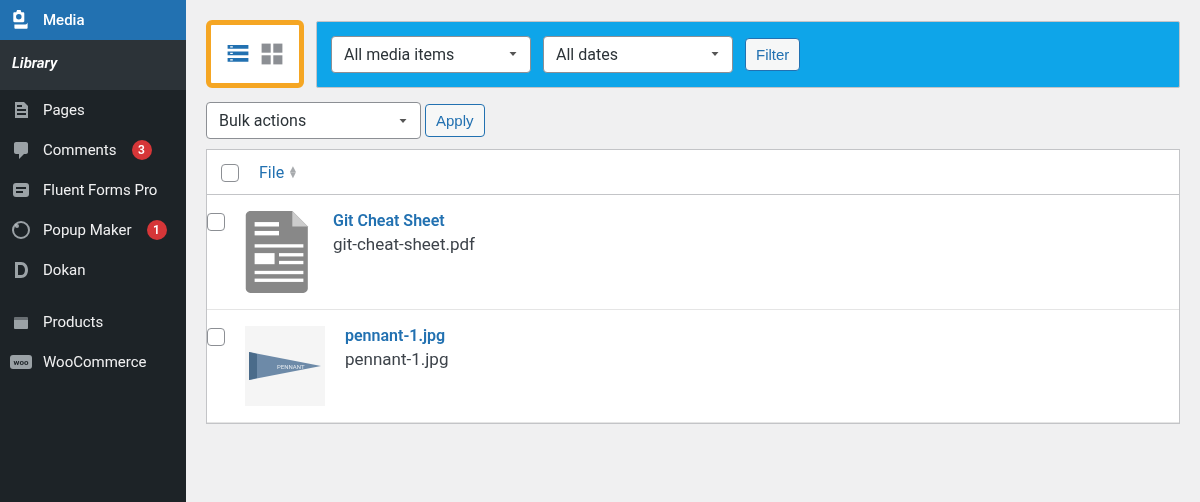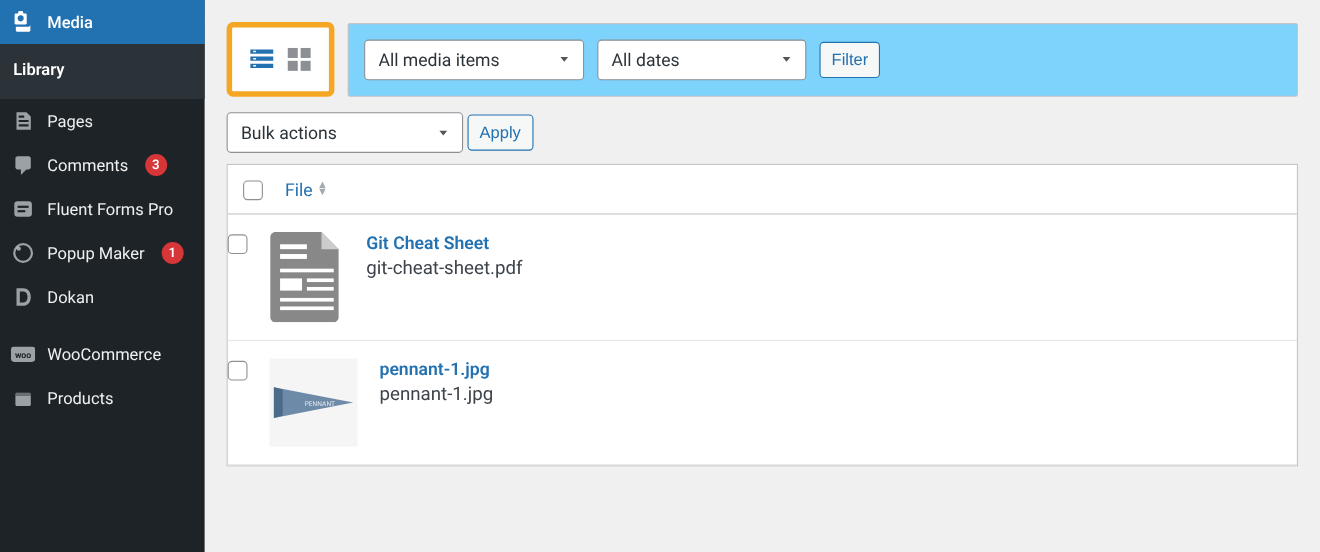--- a/index.html
+++ b/index.html
@@ -4,37 +4,37 @@
 <style>
   * { box-sizing: border-box; margin: 0; padding: 0; }
   body { font-family: -apple-system, BlinkMacSystemFont, "Segoe UI", Roboto, sans-serif; font-size: 14px; background: #f0f0f1; width: 1200px; height: 502px; overflow: hidden; display: flex; }
   
   
   .sidebar { width: 186px; background: #1d2327; color: #f0f0f1; flex-shrink: 0; }
   .menu-item { display: flex; align-items: center; padding: 9px 10px; gap: 11px; color: #f0f0f1; font-size: 15px; cursor: pointer; }
   .menu-item.current { background: #2271b1; color: #fff; font-weight: 500; position: relative; }
   .menu-item.current::after { content: ''; position: absolute; right: -10px; top: 50%; transform: translateY(-50%); border: 10px solid transparent; border-right-color: #f0f0f1; }
   .submenu { background: #2c3338; padding: 6px 0 10px; }
-  .submenu-item { padding: 8px 12px; font-size: 15px; color: rgba(240,246,252,.7); cursor: pointer; }
+  .submenu-item { padding: 8px 12px; font-size: 15px; color: rgba(240,246,252,.7); cursor: pointer; font-style: italic; }
   .submenu-item.current { color: #fff; font-weight: 600; }
   .menu-icon { width: 22px; height: 22px; display: flex; align-items: center; justify-content: center; color: rgba(240,246,252,.6); flex-shrink: 0; }
   .menu-item.current .menu-icon { color: #fff; }
   .badge { background: #d63638; color: #fff; border-radius: 10px; min-width: 20px; height: 20px; font-size: 12px; display: inline-flex; align-items: center; justify-content: center; padding: 0 6px; margin-left: 4px; font-weight: 600; }
   .menu-sep { height: 12px; }
   
   
   .main { flex: 1; padding: 20px; }
   
   .toolbar-row { display: flex; align-items: center; gap: 12px; margin-bottom: 14px; }
   .view-switch { display: flex; border: 5px solid #f5a623; border-radius: 6px; padding: 16px 14px; gap: 8px; background:#fff; }
   .view-btn { width: 26px; height: 26px; display: flex; align-items: center; justify-content: center; cursor: pointer; }
   .view-btn svg.inactive { fill: #8c8f94; }
   .view-btn svg.active { fill: #2271b1; }
   
-  .filter-bar { flex: 1; display: flex; align-items: center; gap: 12px; background: #7dd3fc; border: 1px solid #c3c4c7; padding: 14px 14px; border-radius: 2px; }
+  .filter-bar { flex: 1; display: flex; align-items: center; gap: 12px; background: #0ea5e9; border: 1px solid #c3c4c7; padding: 14px 14px; border-radius: 2px; }
   
   .select { border: 1px solid #8c8f94; border-radius: 4px; background: #fff; padding: 8px 32px 8px 12px; font-size: 16px; color: #2c3338; position: relative; cursor: pointer; display: flex; align-items: center; }
   .select .chev { position: absolute; right: 10px; pointer-events: none; }
   .btn { border: 1px solid #2271b1; color: #2271b1; background: #f6f7f7; border-radius: 4px; padding: 7px 10px; font-size: 15px; cursor: pointer; }
   
   .bulk-row { display: flex; align-items: center; gap: 4px; margin-bottom: 10px; }
   
   
   .table-wrap { background: #fff; border: 1px solid #c3c4c7; }
   .thead { display: flex; align-items: center; padding: 12px 14px; border-bottom: 1px solid #c3c4c7; gap: 18px; }
@@ -119,36 +119,36 @@
           <path fill="currentColor" d="M4 2h6c4 0 7 3 7 8s-3 8-7 8H4V2zm3 3v10h3c2.5 0 4-2 4-5s-1.5-5-4-5H7z"></path>
         </svg>
     </span>
     <span>Dokan</span>
   </div>
 
   <div class="menu-sep"></div>
 
   <div class="menu-item">
     <span class="menu-icon">
+      <svg width="20" height="20" viewBox="0 0 20 20">
+          <rect x="3" y="5" width="14" height="12" rx="1" fill="currentColor"></rect>
+          <rect x="3" y="5" width="14" height="3" fill="#1d2327" opacity=".4"></rect>
+        </svg>
+    </span>
+    <span>Products</span>
+  </div>
+
+  <div class="menu-item">
+    <span class="menu-icon">
       <svg width="22" height="14" viewBox="0 0 22 14">
           <rect width="22" height="14" rx="3" fill="currentColor"></rect>
           <text x="11" y="10" text-anchor="middle" font-size="8" font-weight="bold" fill="#1d2327">woo</text>
         </svg>
     </span>
     <span>WooCommerce</span>
-  </div>
-
-  <div class="menu-item">
-    <span class="menu-icon">
-      <svg width="20" height="20" viewBox="0 0 20 20">
-          <rect x="3" y="5" width="14" height="12" rx="1" fill="currentColor"></rect>
-          <rect x="3" y="5" width="14" height="3" fill="#1d2327" opacity=".4"></rect>
-        </svg>
-    </span>
-    <span>Products</span>
   </div>
 </div>
 
 <div class="main">
 
   <div class="toolbar-row">
     <div class="view-switch">
       <span class="view-btn">
         <svg class="active" width="26" height="26" viewBox="0 0 20 20">
             <path d="M2 3h16v3H2V3zm0 5h16v3H2V8zm0 5h16v3H2v-3z"></path>

